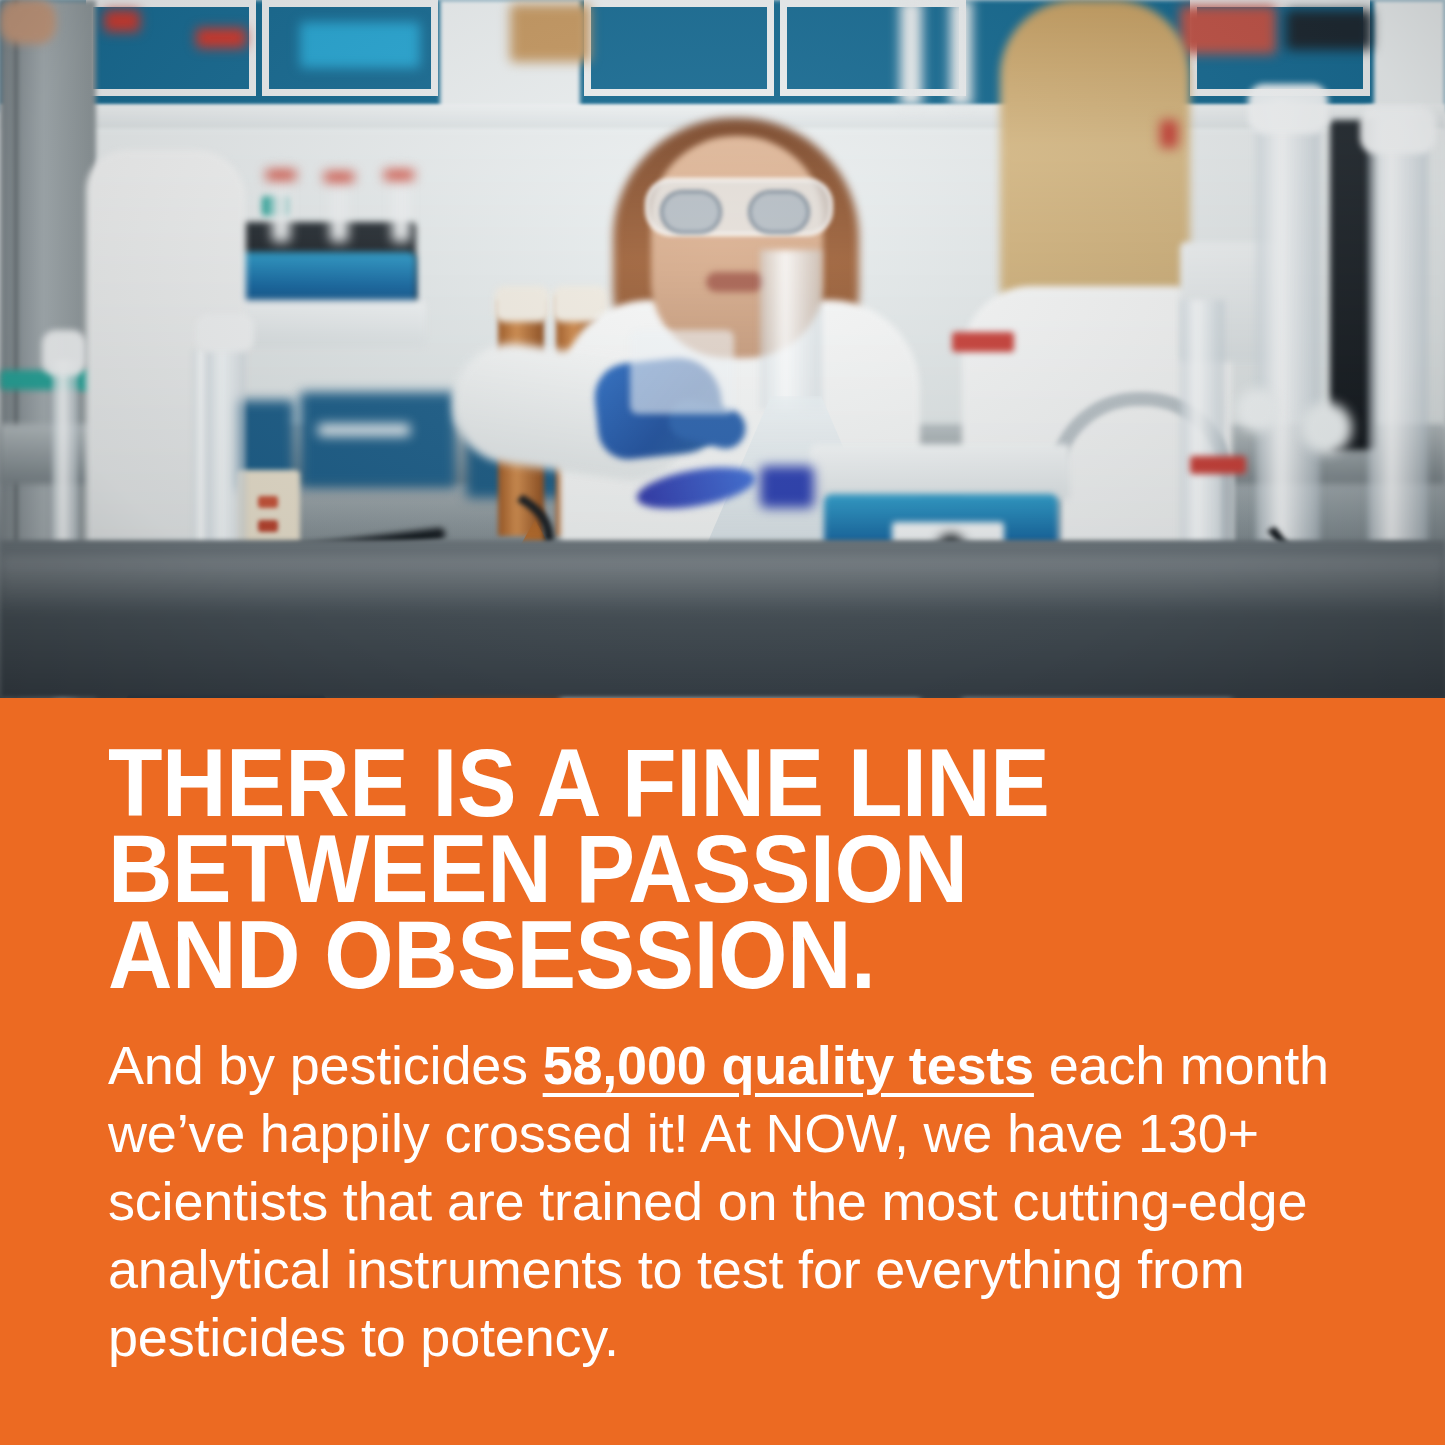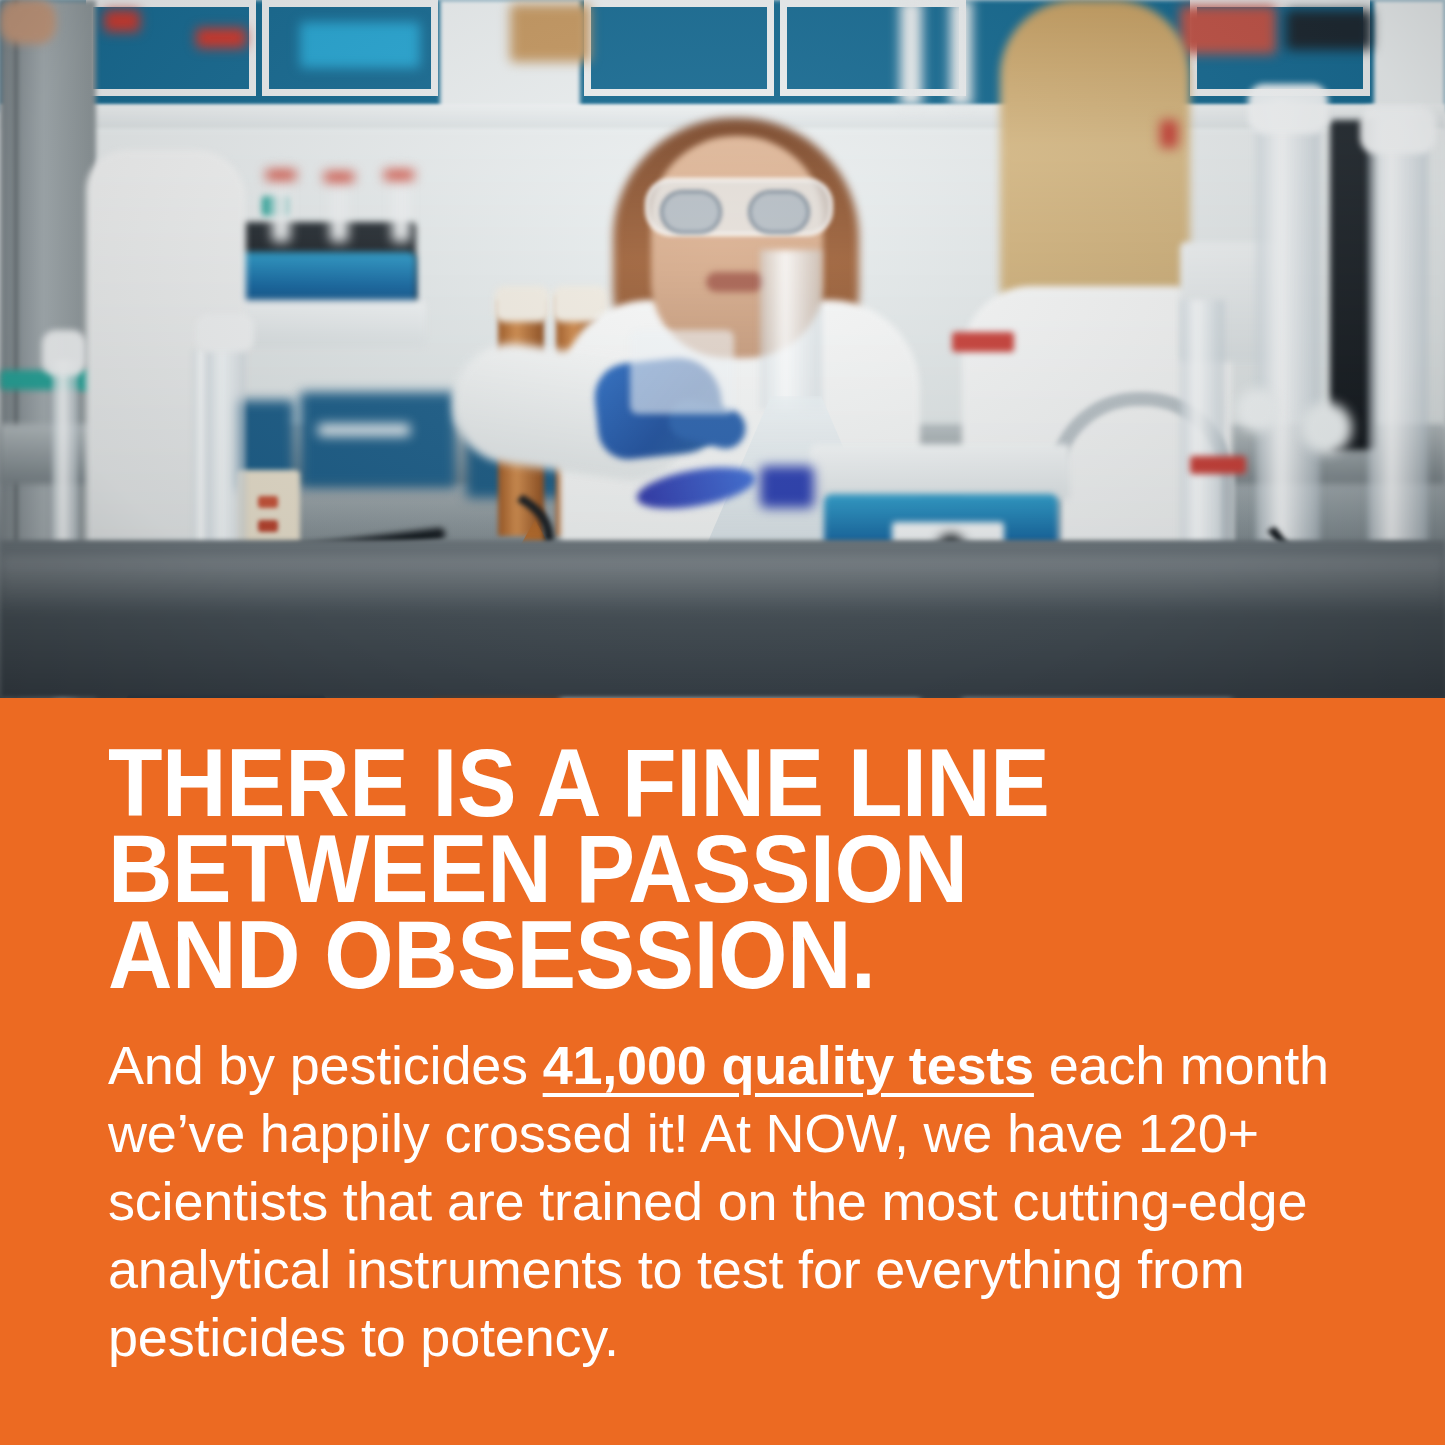--- a/index.html
+++ b/index.html
@@ -607,16 +607,16 @@
       <div class="bench-front-gloss"></div>
 
       <div class="photo-grade"></div>
     </div>
   </div>
 
   <div class="panel">
     <h1 class="headline">THERE IS A FINE LINE
 BETWEEN PASSION
 AND OBSESSION.</h1>
-    <p class="body-copy"><span>And by pesticides </span><span class="hl">41,000 quality tests</span><span> each month we’ve happily crossed it! At NOW, we have 120+ scientists that are trained on the most cutting-edge analytical instruments to test for everything from pesticides to potency.</span></p>
+    <p class="body-copy"><span>And by pesticides </span><span class="hl">58,000 quality tests</span><span> each month we’ve happily crossed it! At NOW, we have 130+ scientists that are trained on the most cutting-edge analytical instruments to test for everything from pesticides to potency.</span></p>
   </div>
 
 </div>
 
 </body></html>

